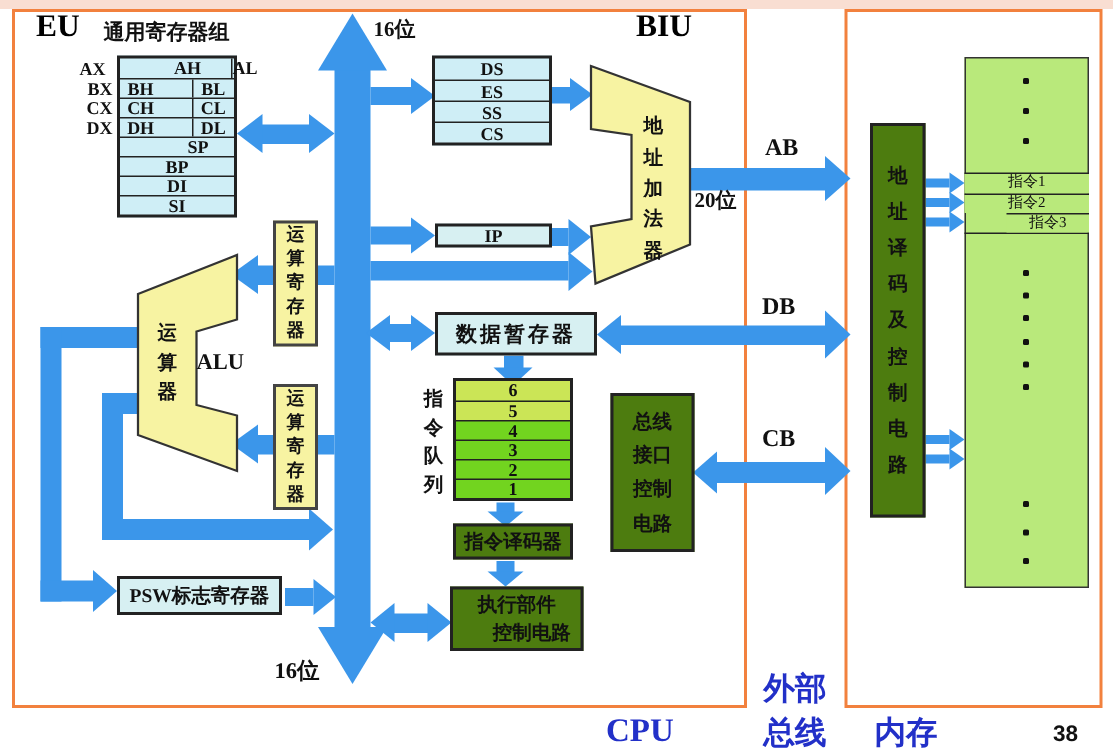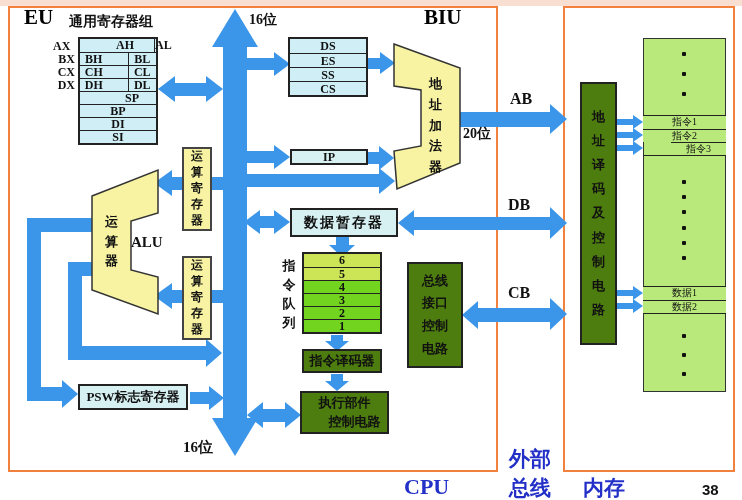--- a/index.html
+++ b/index.html
@@ -246,24 +246,20 @@
     <div class="vtext" style="width:15px;font-size:13px;line-height:1.85;">地址译码及控制电路</div>
   </div>
 
   <div class="abs" style="left:643px;top:38px;width:83px;height:354px;background:#b9e97b;border:1.5px solid #333;z-index:2;"></div>
 
   <div class="abs" style="left:643px;top:115px;width:83px;border-top:1.5px solid #222;border-bottom:1.5px solid #222;z-index:3;">
     <div class="memrow" style="height:13px;border-top:none;">指令1</div>
     <div class="memrow" style="height:13px;">指令2</div>
     <div class="memrow" style="height:13px;margin-left:28px;">指令3</div>
   </div>
-  <div class="abs" style="left:643px;top:286px;width:83px;border-top:1.5px solid #222;border-bottom:1.5px solid #222;z-index:3;">
-    <div class="memrow" style="height:13px;border-top:none;">数据1</div>
-    <div class="memrow" style="height:13px;">数据2</div>
-  </div>
 
   <div class="dotcol" style="left:682px;top:52px;height:44px;">
     <div class="dot"></div>
       <div class="dot"></div>
       <div class="dot"></div>
   </div>
   <div class="dotcol" style="left:682px;top:180px;height:80px;">
     <div class="dot"></div>
       <div class="dot"></div>
       <div class="dot"></div>

